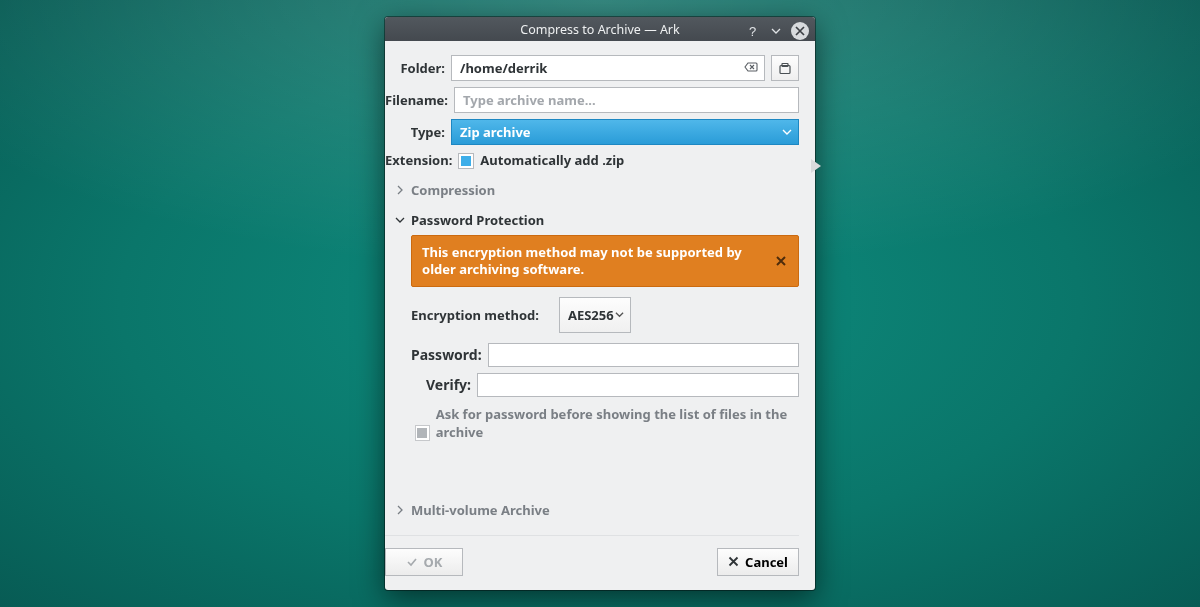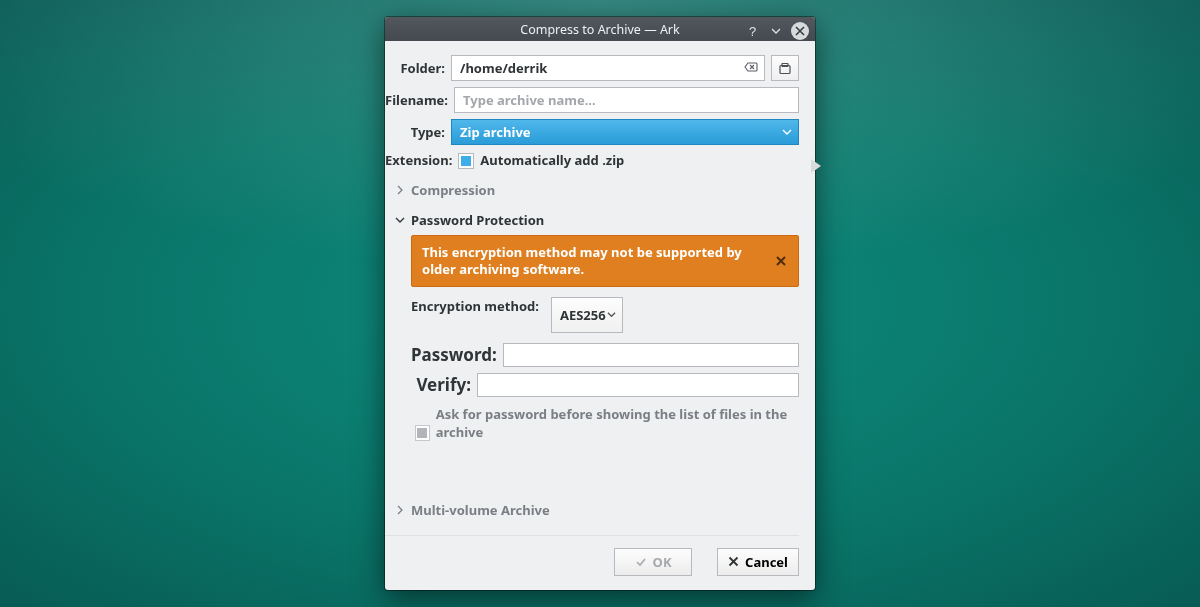--- a/index.html
+++ b/index.html
@@ -159,33 +159,33 @@
     line-height:1.3;
   }
   .warn .warn-x {
     position:absolute; right:6px; top:50%; transform:translateY(-50%);
     width:22px; height:22px;
     display:flex; align-items:center; justify-content:center;
     color: rgba(0,0,0,0.65);
     cursor:pointer;
   }
 
-  .enc-row { display:flex; gap:12px; margin-bottom:10px; }
+  .enc-row { display:flex; align-items:center; gap:20px; margin-bottom:10px; }
   .enc-row .select.plain { flex:0 0 72px; height:36px; }
 
-  .pw-form .form-row .lbl { flex:0 0 60px; font-size:17px; }
+  .pw-form .form-row .lbl { flex:0 0 60px; font-size:14px; }
   .pw-form .input { height:24px; }
 
   .muted-txt { color: var(--muted); }
 
   .dlg-footer {
     border-top: 1px solid #dfe1e3;
     margin-top: 16px;
     padding-top: 12px;
-    display:flex; justify-content:flex-end; gap:25px;
+    display:flex; justify-content:space-between; gap:8px;
   }
   .btn {
     height:28px; min-width:78px;
     border:1px solid var(--border);
     background: linear-gradient(#fdfdfd, #ececec);
     display:flex; align-items:center; justify-content:center; gap:6px;
     font:inherit;
     padding:0 10px;
   }
   .btn.disabled { color:#a6aaae; }

